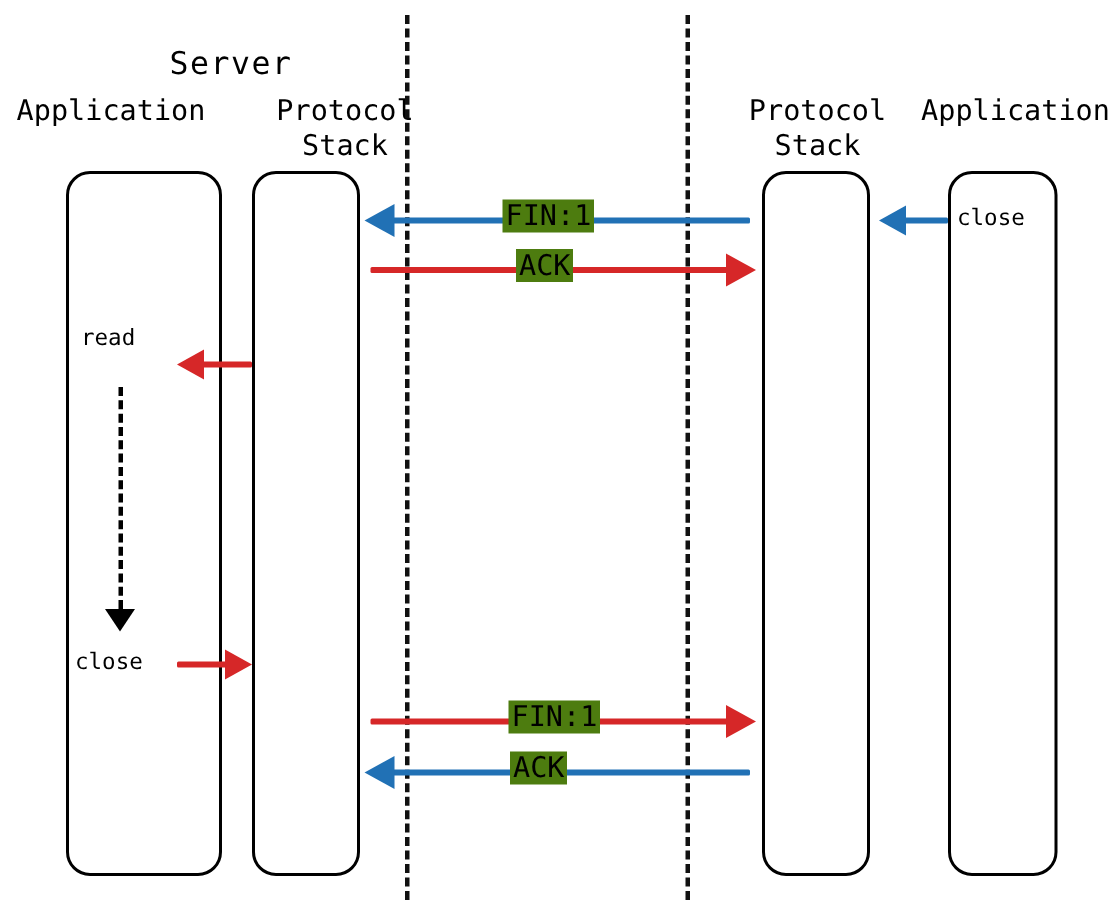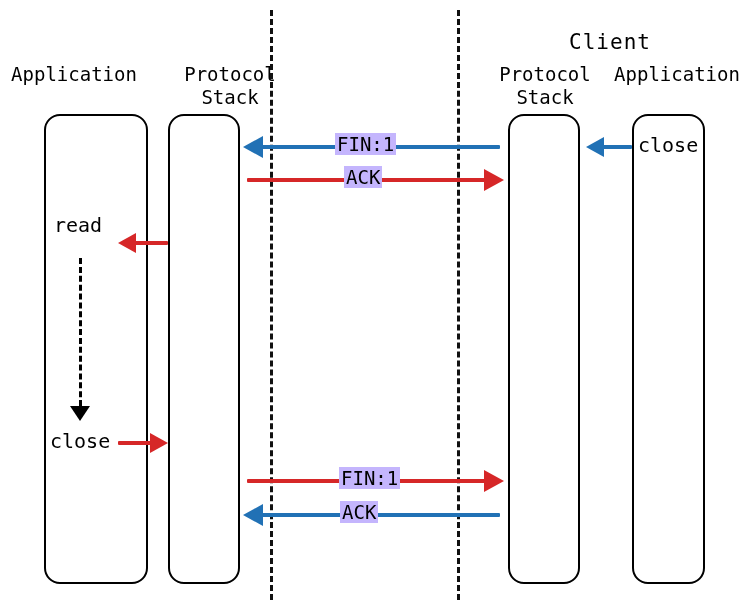--- a/index.html
+++ b/index.html
@@ -58,41 +58,41 @@
     border-bottom:11px solid transparent;
   }
   .msg.right .head{border-left-width:20px;border-left-style:solid;}
   .msg.left  .head{border-right-width:20px;border-right-style:solid;}
 
   .msg .tag{
     position:absolute;
     top:-12px;
     font-size:19px;
     color:#000;
-    background:#c4b5fd;
+    background:#4d7c0f;
     padding:0 2px;
     white-space:nowrap;
     line-height:22px;
   }
 
   
   .apiarrow{position:absolute;height:0;}
   .apiarrow .line{position:absolute;left:0;top:0;height:4px;border-radius:1px;}
   .apiarrow .head{
     position:absolute;top:-8px;width:0;height:0;
     border-top:10px solid transparent;
     border-bottom:10px solid transparent;
   }
   .apiarrow.right .head{border-left-width:18px;border-left-style:solid;}
   .apiarrow.left  .head{border-right-width:18px;border-right-style:solid;}
 
   
   .boxtext{
     position:absolute;
-    font-size:20px;
+    font-size:15px;
     color:#000;
     white-space:nowrap;
     line-height:20px;
   }
 
   
   .flowdash{
     position:absolute;
     width:0;
     border-left:3px dashed #000;
@@ -104,29 +104,29 @@
     border-right:10px solid transparent;
     border-top-width:15px;
     border-top-style:solid;
   }
 </style>
 </head>
 <body>
 
 <div id="stage">
 
+  <div class="side-title" style="left:64px;top:30px;width:180px;">Server</div>
 
   <div class="col-label" style="left:0px;top:63px;width:148px;">Application</div>
 
   <div class="col-label" style="left:150px;top:63px;width:160px;">
     <div>Protocol</div>
     <div>Stack</div>
   </div>
 
-  <div class="side-title" style="left:520px;top:30px;width:180px;">Client</div>
 
   <div class="col-label" style="left:465px;top:63px;width:160px;">
     <div>Protocol</div>
     <div>Stack</div>
   </div>
 
   <div class="col-label" style="left:610px;top:63px;width:134px;">Application</div>
 
   <div class="lifebox" style="left:44px;top:114px;width:104px;height:470px;"></div>
 

